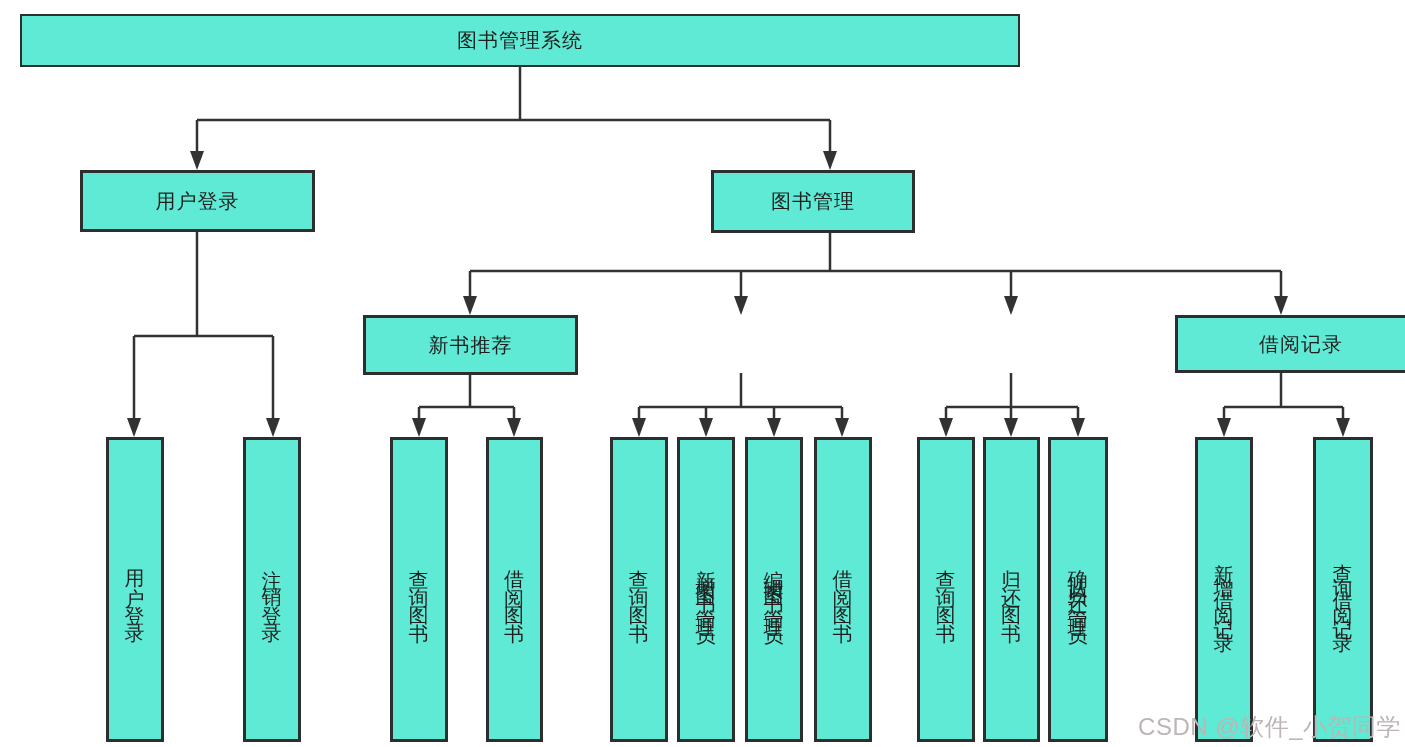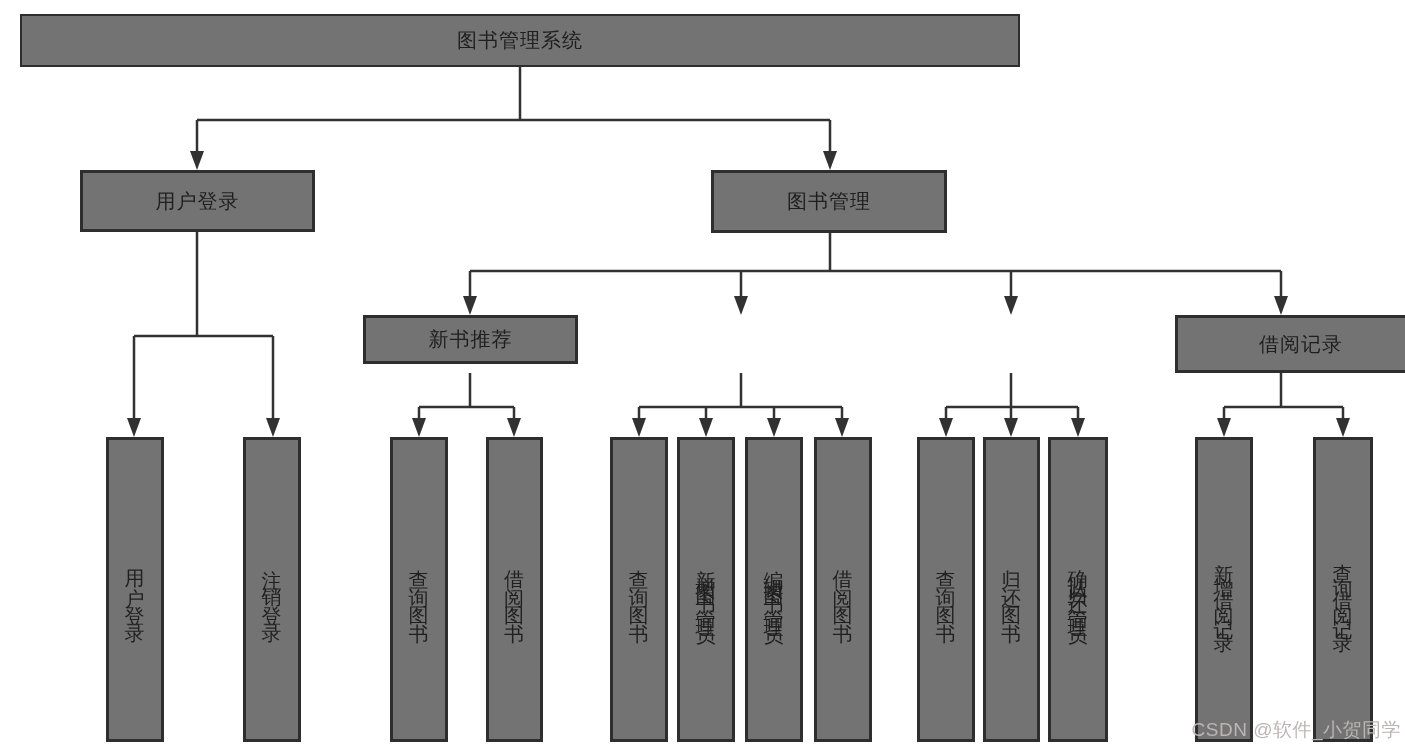--- a/index.html
+++ b/index.html
@@ -19,21 +19,21 @@
     position: absolute;
     left: 0;
     top: 0;
     width: 1405px;
     height: 747px;
   }
   .node {
     position: absolute;
     box-sizing: border-box;
     border: 3px solid #2e2e2e;
-    background: #737373;
+    background: #5eead4;
     display: flex;
     align-items: center;
     justify-content: center;
     color: #1f1f1f;
   }
   .hbox span {
     font-size: 20px;
     letter-spacing: 1px;
     white-space: nowrap;
   }
@@ -47,21 +47,21 @@
     line-height: 1;
     white-space: nowrap;
   }
   .sp4 span { letter-spacing: 18px; }
   .sp6 span { letter-spacing: 14px; }
   .sp9 span { letter-spacing: 8px; }
   .watermark {
     position: absolute;
     right: 4px;
     bottom: 4px;
-    font-size: 19px;
+    font-size: 24px;
     color: #bdb5b5;
     letter-spacing: 0.5px;
     white-space: nowrap;
   }
 </style>
 </head>
 <body>
 
 <div class="canvas">
 
@@ -101,25 +101,25 @@
     <polygon fill="#323232" stroke="none" points="1336,418 1350,418 1343,437"></polygon>
   </svg>
 
   <div class="node hbox root" style="left:20px;top:14px;width:1000px;height:53px">
     <span>图书管理系统</span>
   </div>
 
   <div class="node hbox" style="left:80px;top:170px;width:235px;height:62px">
     <span>用户登录</span>
   </div>
-  <div class="node hbox" style="left:711px;top:170px;width:236px;height:63px">
+  <div class="node hbox" style="left:711px;top:170px;width:204px;height:63px">
     <span>图书管理</span>
   </div>
 
-  <div class="node hbox" style="left:363px;top:315px;width:215px;height:49px">
+  <div class="node hbox" style="left:363px;top:315px;width:215px;height:60px">
     <span>新书推荐</span>
   </div>
   <div class="node hbox" style="left:1175px;top:315px;width:252px;height:58px">
     <span>借阅记录</span>
   </div>
 
   <div class="node vbox sp4" style="left:106px;top:437px;width:58px;height:305px">
     <span>用户登录</span>
   </div>
   <div class="node vbox sp4" style="left:243px;top:437px;width:58px;height:305px">

